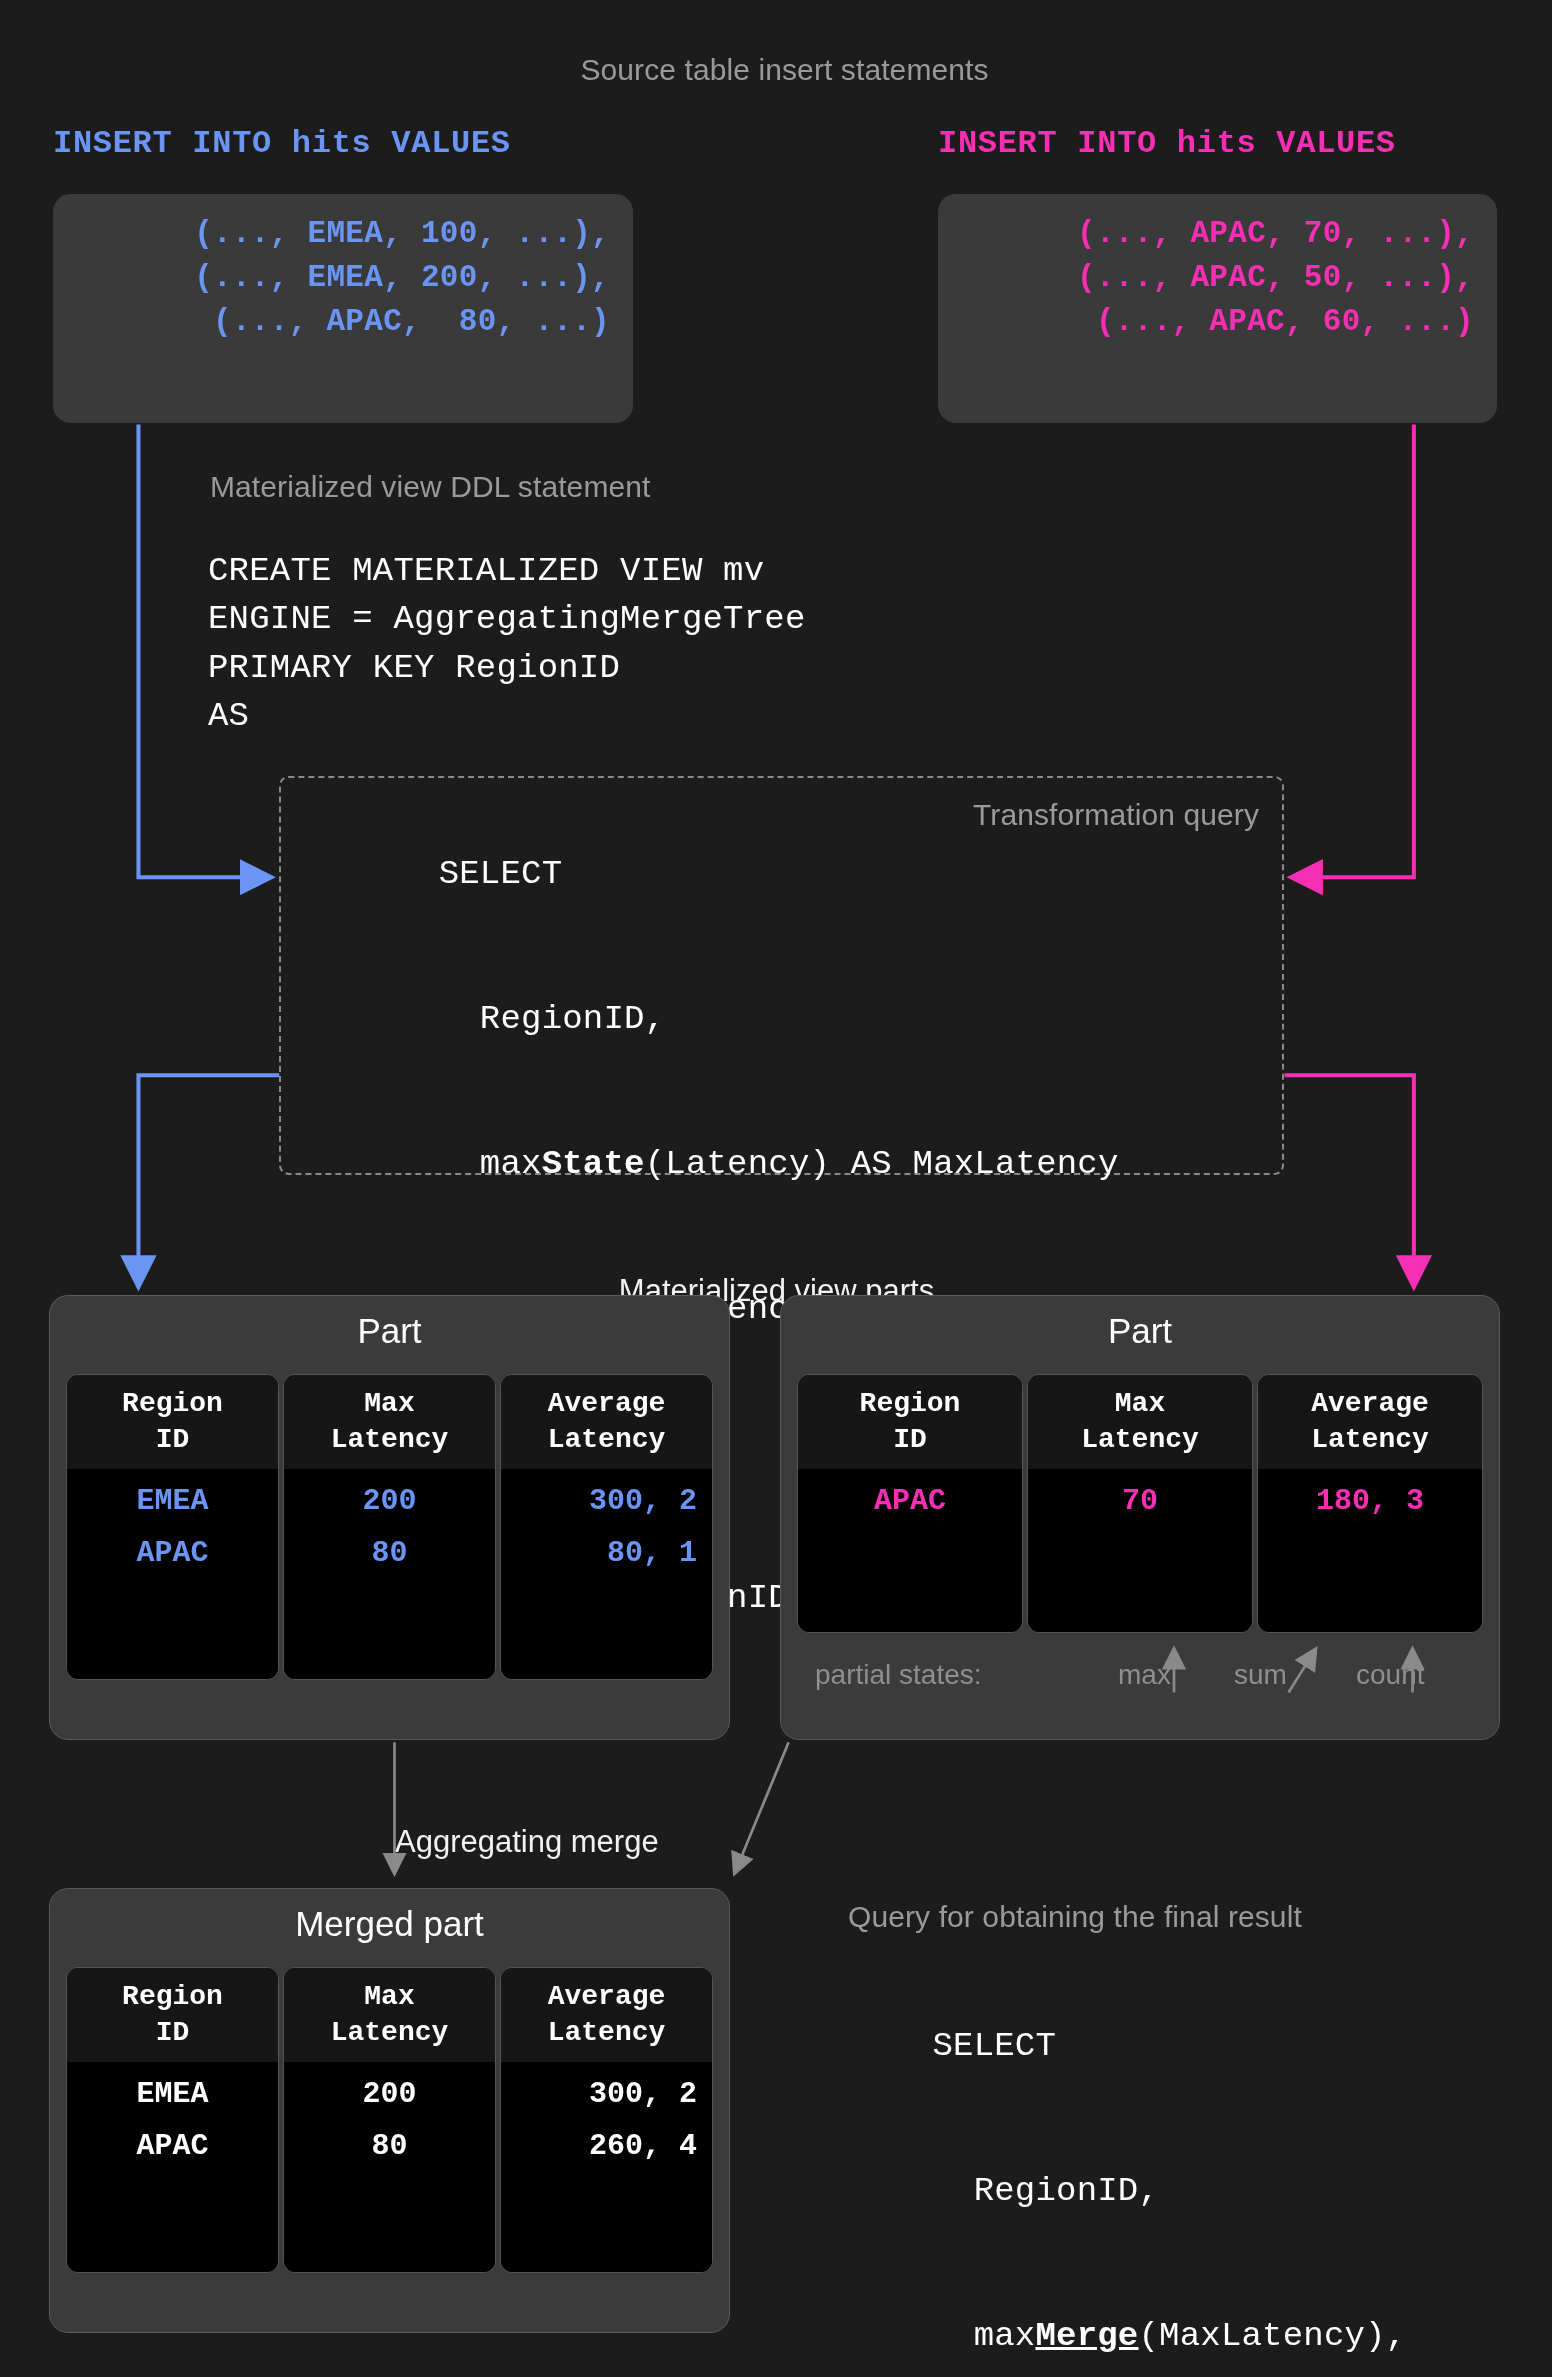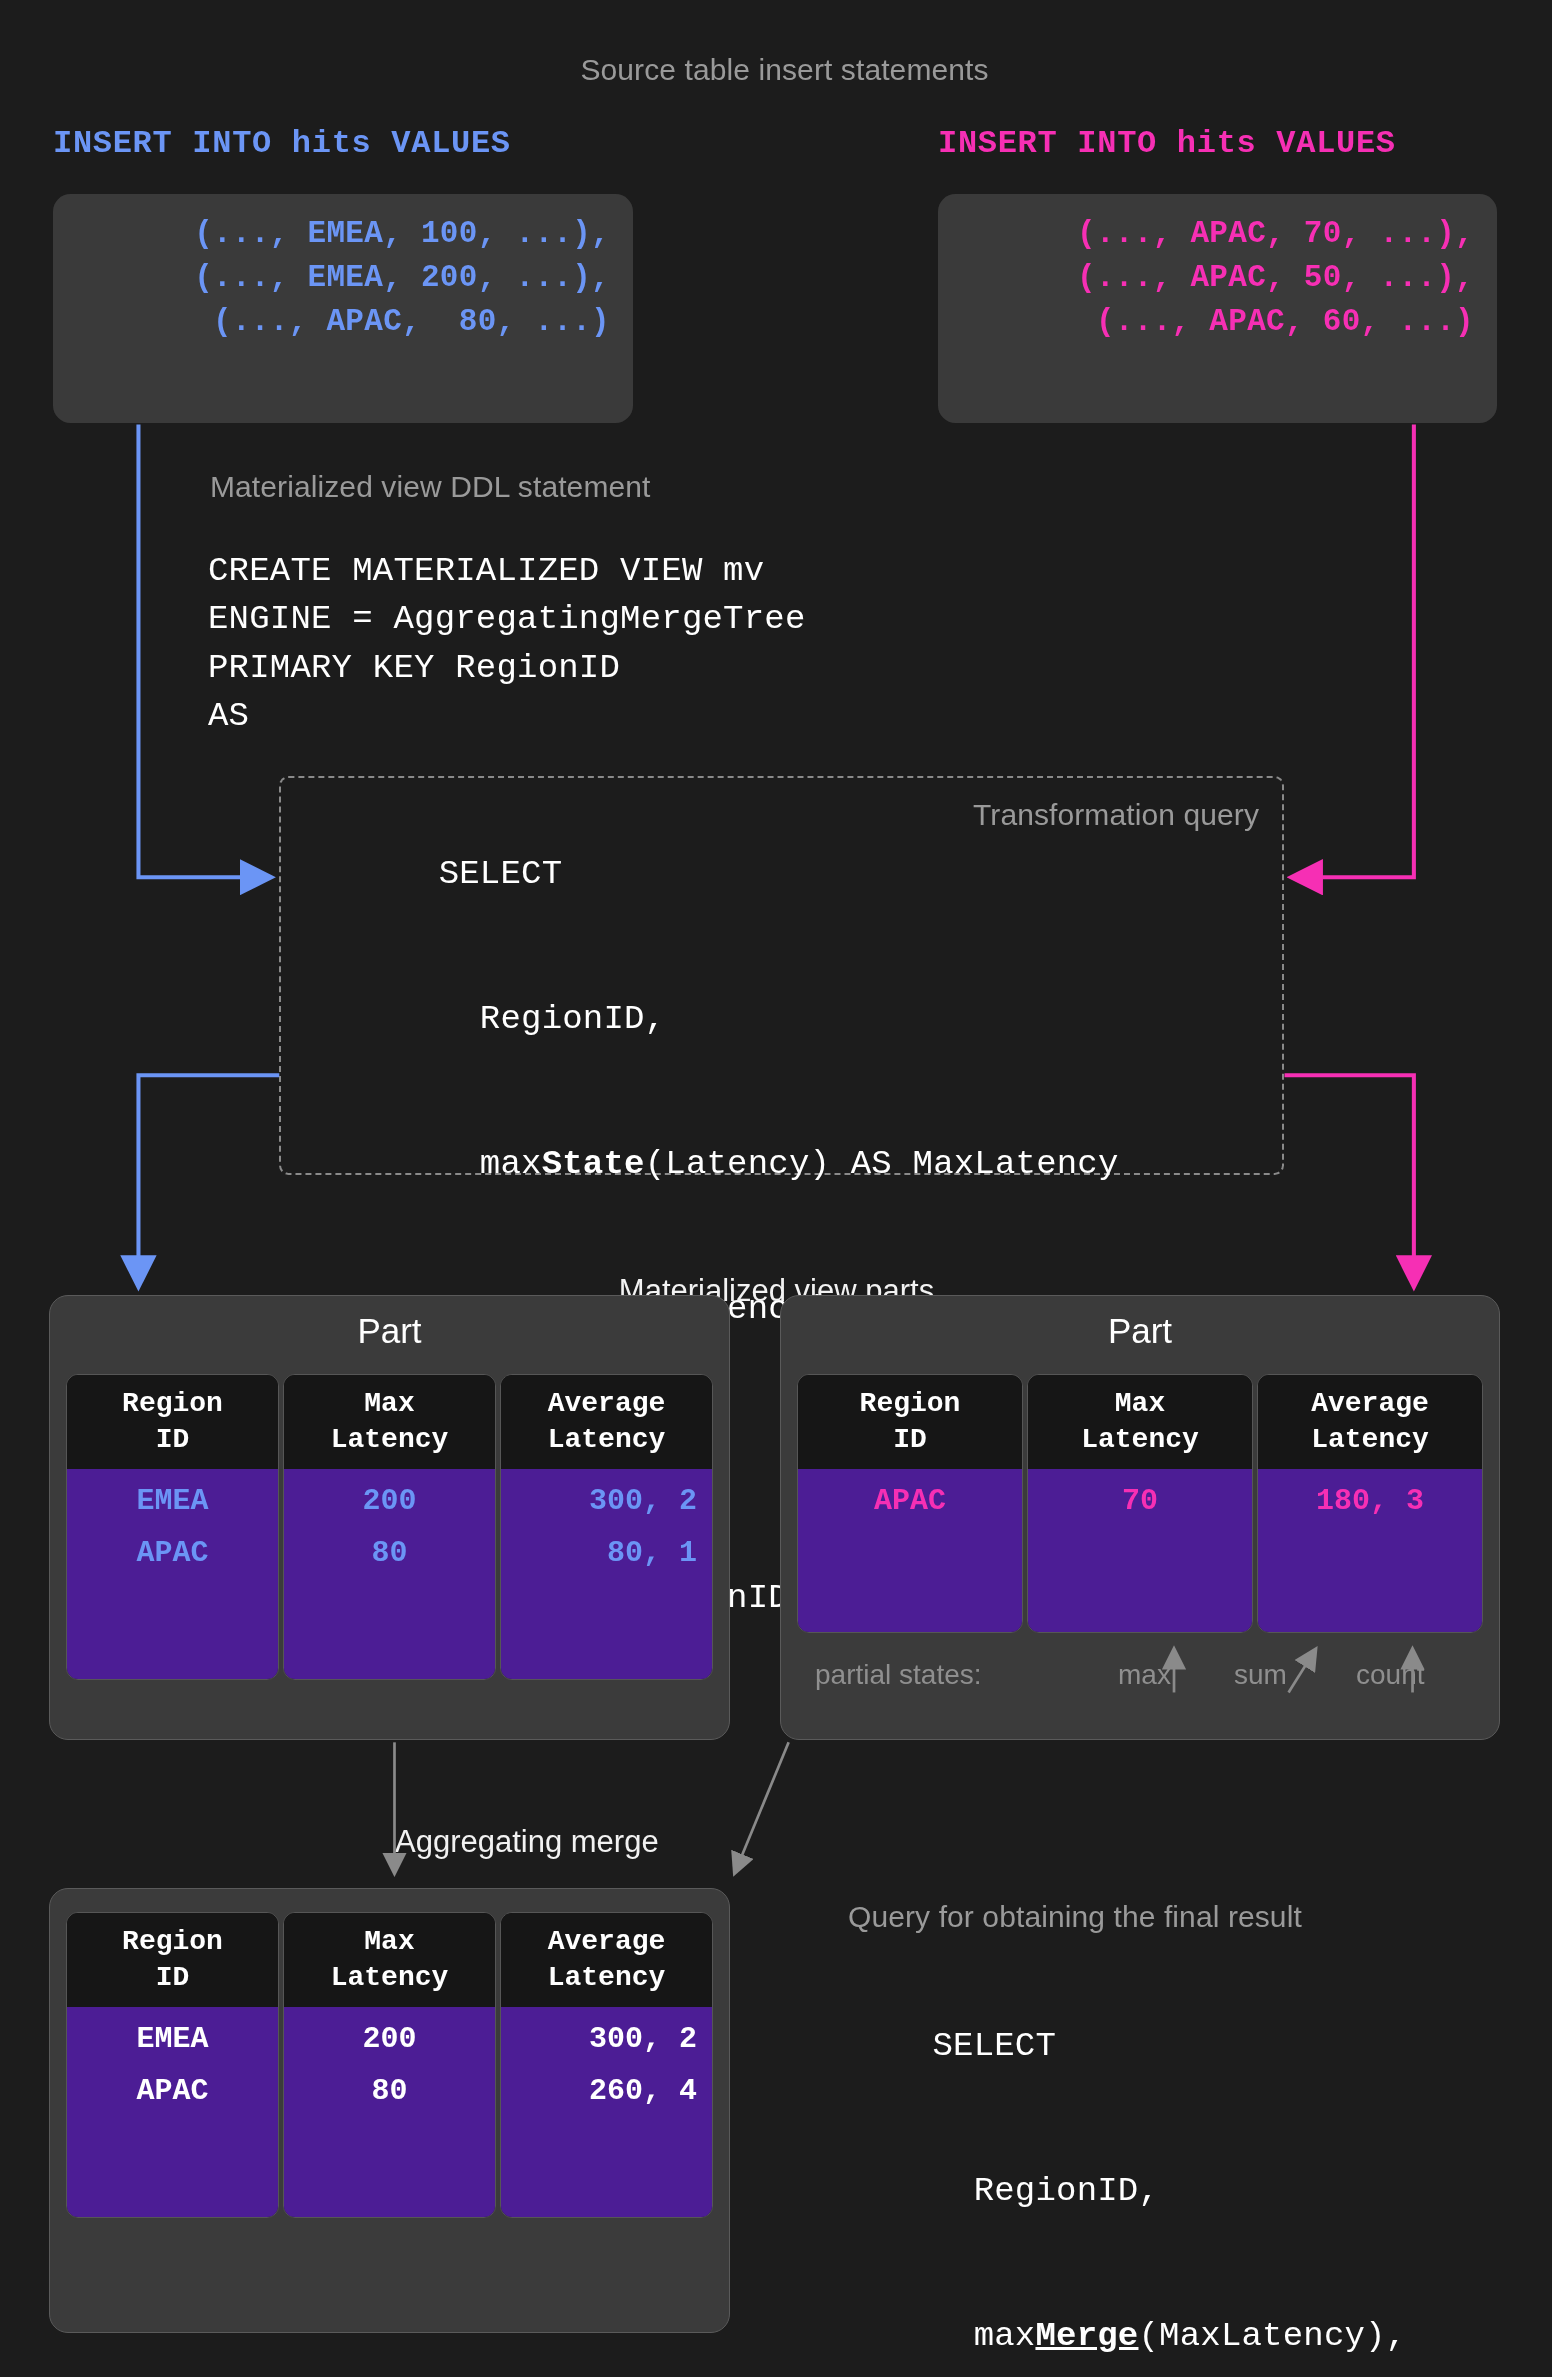--- a/index.html
+++ b/index.html
@@ -63,21 +63,21 @@
   }
   .cols{display:flex;gap:4px;padding:13.5px 16px 17.5px 16px;box-sizing:border-box;font-weight:bold;}
   .col{
     flex:1;background:#1a1a1a;border:1.3px solid #565656;border-radius:12px;
     overflow:hidden;display:flex;flex-direction:column;
   }
   .col-head{
     background:#161616;color:#ffffff;text-align:center;
     font-size:28px;line-height:1.28;padding:10.8px 4px 12px 4px;white-space:pre-line;
   }
-  .col-body{background:#4c1d95;flex:1;padding:6.7px 0 9.4px 0;}
+  .col-body{background:#000000;flex:1;padding:6.7px 0 9.4px 0;}
   .cell{
     text-align:center;font-size:30px;line-height:1.46;padding:4px 9.4px;white-space:pre;
   }
   .cell.right{text-align:right;padding-right:15px;}
 
   
   .partial{
     color:#8f8f8f;font-size:28px;white-space:nowrap;
   }
 
@@ -201,20 +201,21 @@
 
   <div class="abs partial" style="left:34px;top:363px;">partial states:</div>
   <div class="abs partial" style="left:337px;top:363px;">max</div>
   <div class="abs partial" style="left:453px;top:363px;">sum</div>
   <div class="abs partial" style="left:575px;top:363px;">count</div>
 </div>
 
 <div class="abs caption-white" style="left:395px;top:1776px;text-align:center;">Aggregating merge</div>
 
 <div class="abs part" style="left:49px;top:1888px;width:681px;height:445px;">
+  <div class="part-title">Merged part</div>
   <div class="cols" style="margin-top:9.4px;height:337px;">
     <div class="col">
       <div class="col-head mono">Region
 ID</div>
       <div class="col-body">
         <div class="cell mono">EMEA</div>
         <div class="cell mono">APAC</div>
       </div>
     </div>
     <div class="col">

